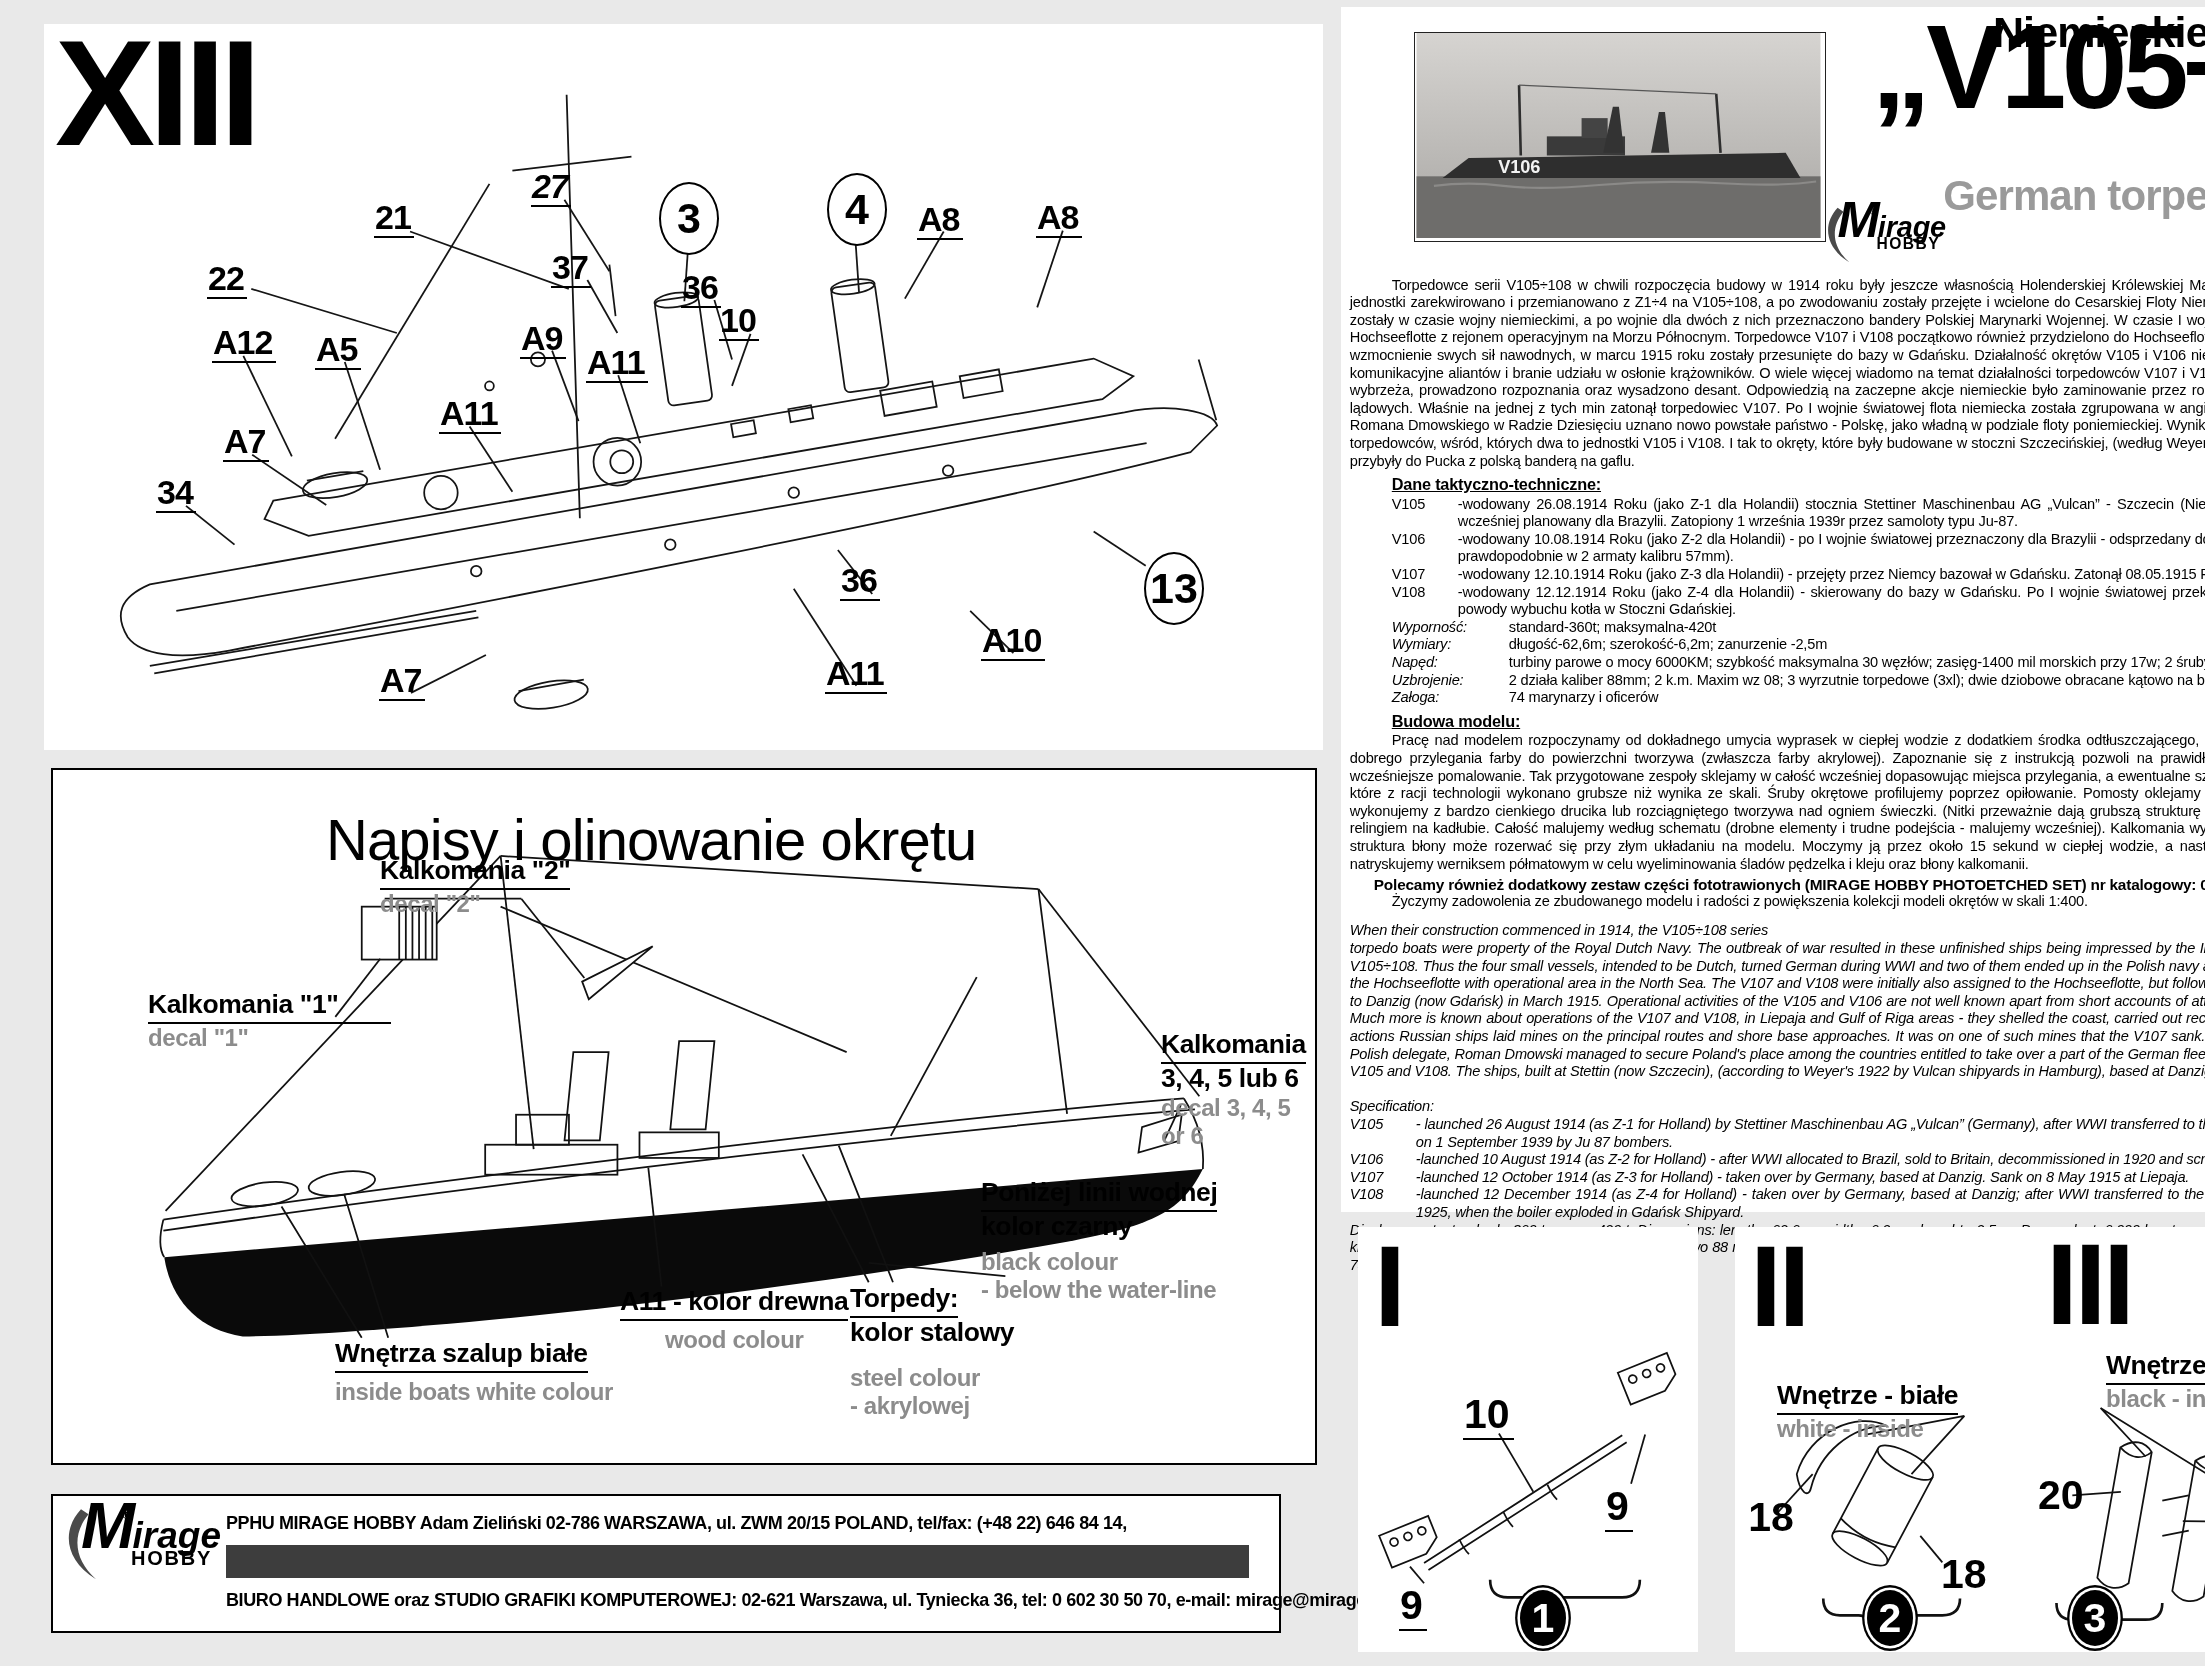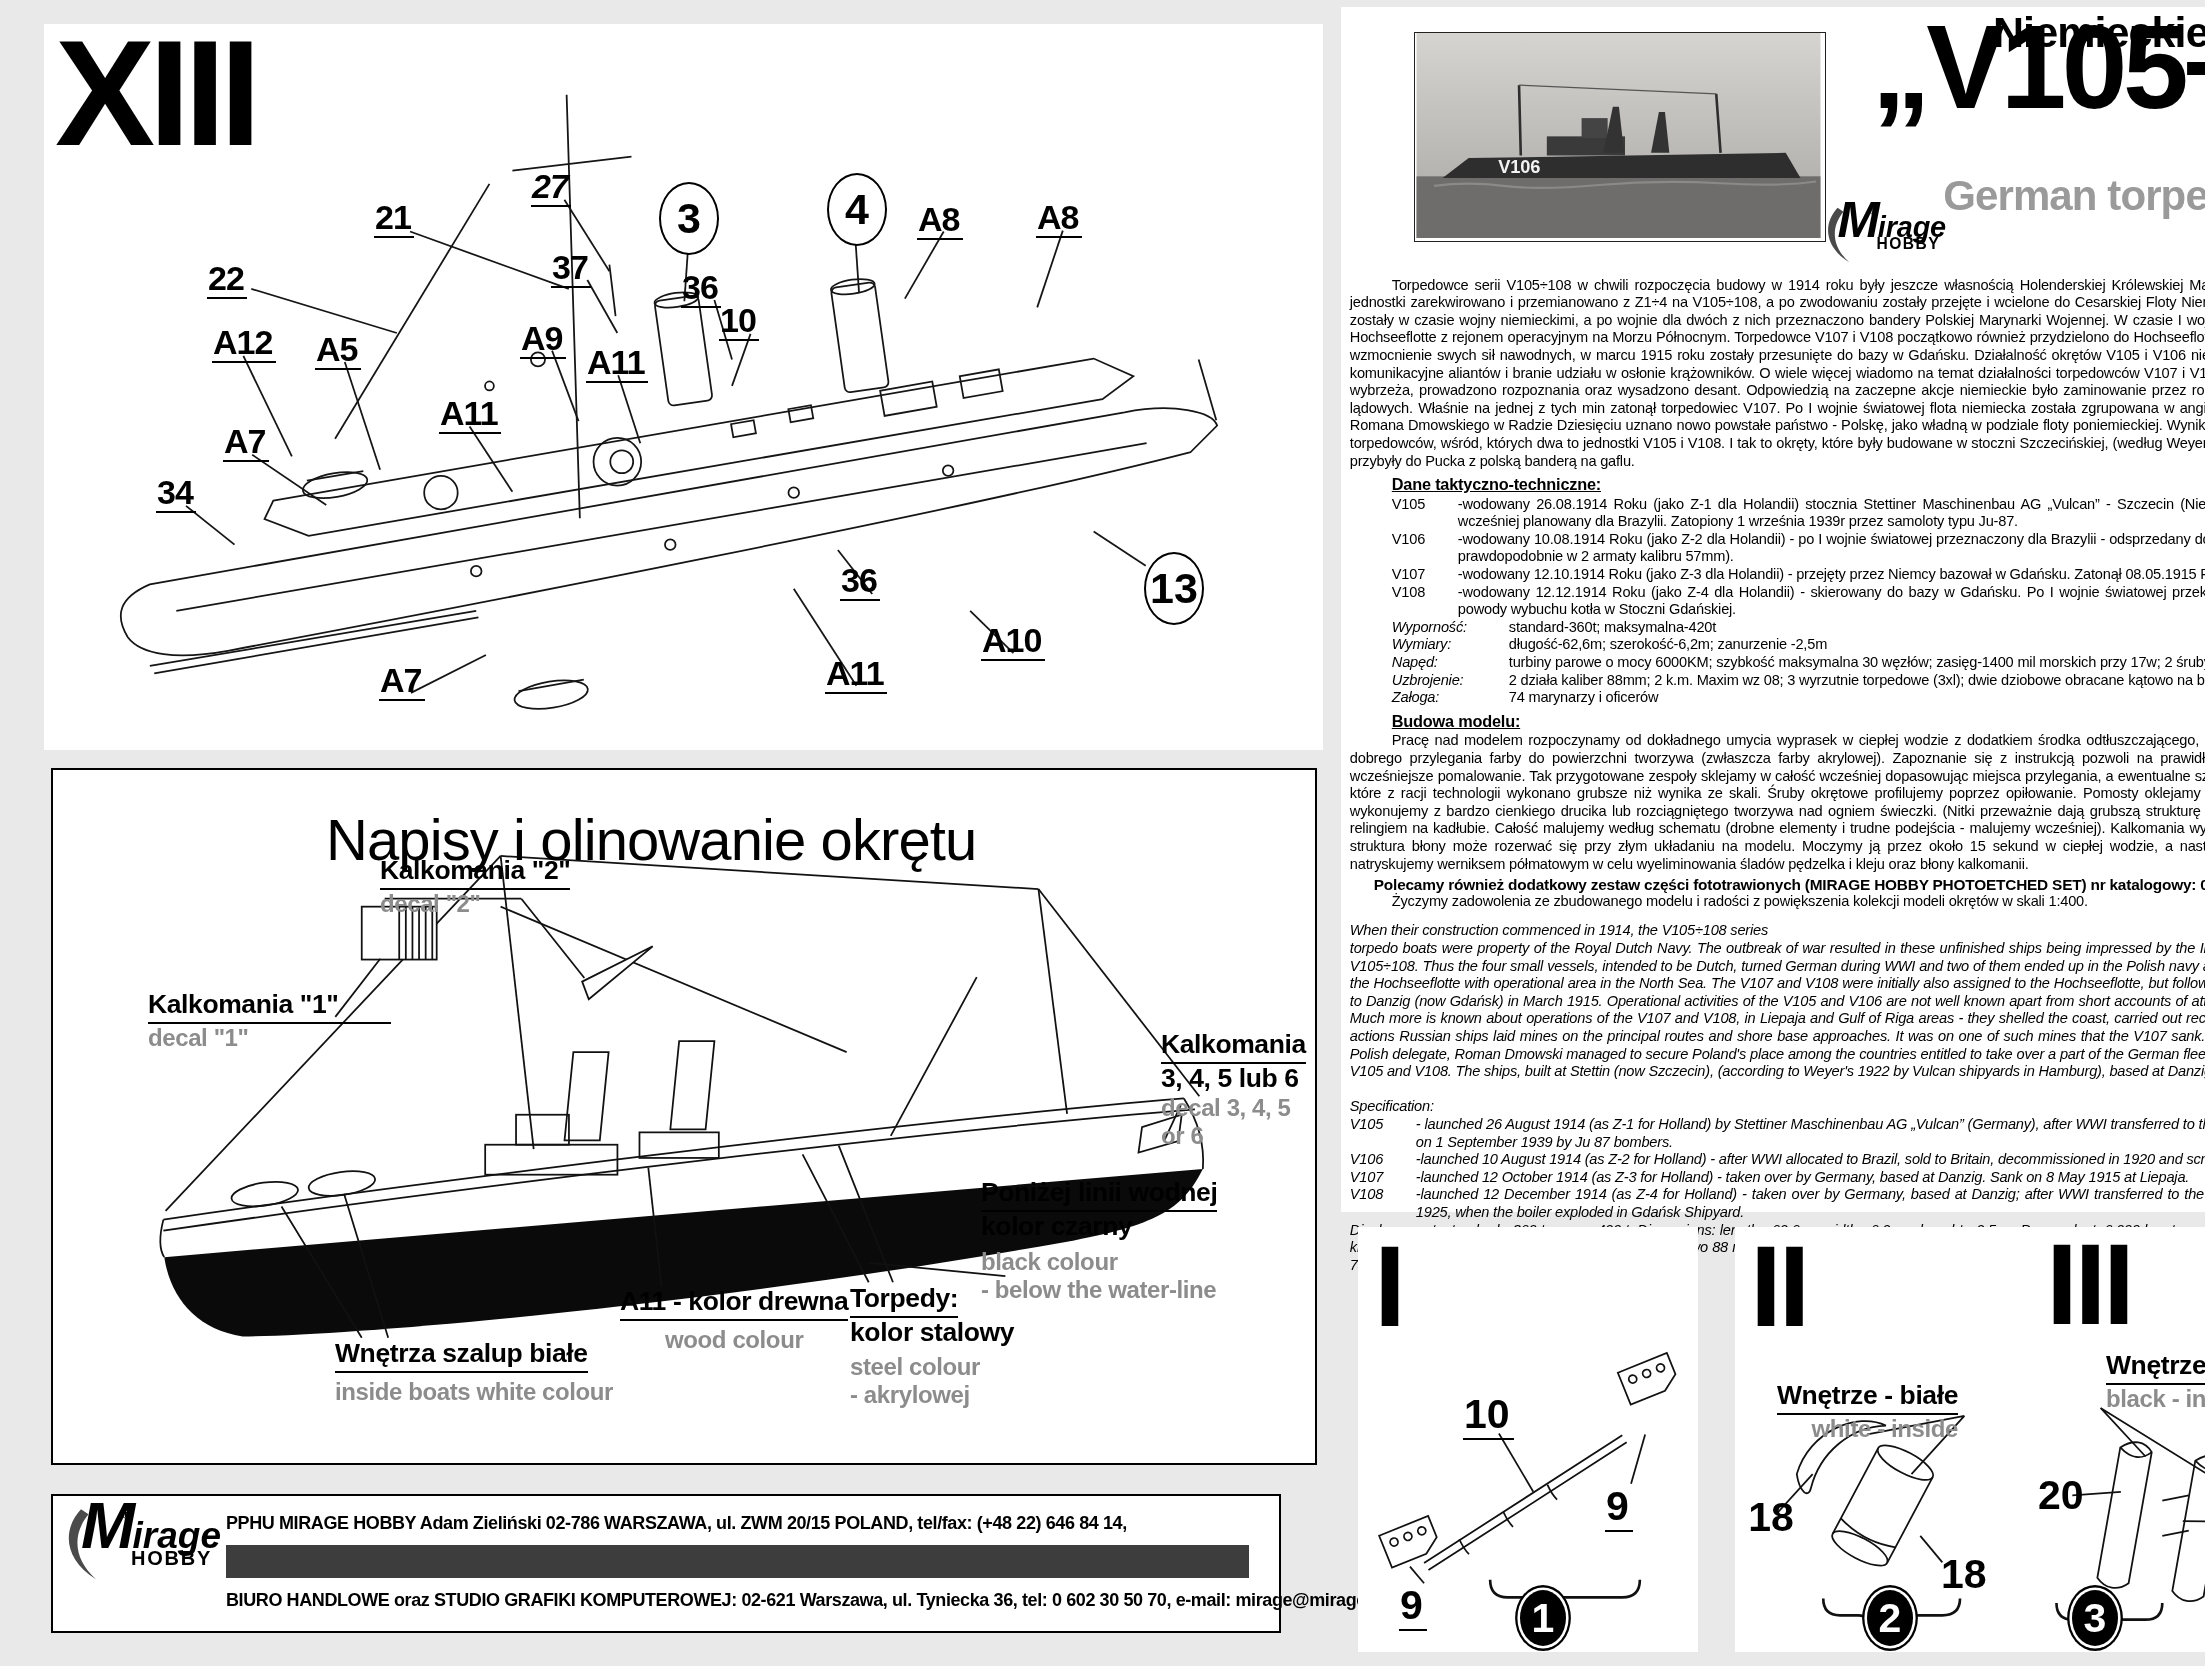--- a/index.html
+++ b/index.html
@@ -212,21 +212,21 @@
     </div>
 
     <div class="callout" style="left:567px;top:517px;text-align:center;">
       <span class="c-pl u">A11 - kolor drewna</span>
       <div class="c-en" style="margin-top:4.4px;">wood colour</div>
     </div>
 
     <div class="callout" style="left:797px;top:514px;">
       <span class="c-pl u">Torpedy:</span>
       <div class="c-pl">kolor stalowy</div>
-      <div class="c-en" style="margin-top:5px;">steel colour</div>
+      <div class="c-en" style="margin-top:16px;">steel colour</div>
       <div class="c-en">- akrylowej</div>
     </div>
 
     <div class="callout" style="left:282px;top:569px;">
       <span class="c-pl u">Wnętrza szalup białe</span>
       <div class="c-en" style="margin-top:4.4px;">inside boats white colour</div>
     </div>
   </section>
 
   <section class="panel" id="footer-box" style="left:51px;top:1494px;width:1226px;height:135px;border:2.2px solid #000;">
@@ -375,21 +375,21 @@
         <path d="M300,800 Q300,840 340,840 L395,840 Q420,840 420,878 Q420,840 445,840 L600,840 Q640,840 640,800" stroke-width="6"></path>
       </g>
     </svg>
     <div class="roman-big" style="left:16px;top:11.5px;font-size:115px;">I</div>
     <div class="pnum u" style="left:105px;top:167px;">10</div>
     <div class="pnum u" style="left:247px;top:259px;">9</div>
     <div class="pnum u" style="left:41px;top:358px;">9</div>
     <div class="step" style="left:162px;top:363px;">1</div>
   </section>
 
-  <section class="panel" id="panel-ii" style="left:1735px;top:1227px;width:312px;height:425px;text-align:right;">
+  <section class="panel" id="panel-ii" style="left:1735px;top:1227px;width:312px;height:425px;">
     <svg viewBox="0 0 612 963" width="270" height="425">
       <g stroke="#111" stroke-width="4" fill="none">
         <path d="M140,560 C168,462 278,418 342,450 C262,452 192,512 172,592 C166,616 146,600 140,560 Z"></path>
         <g transform="rotate(28 330 640)">
           <ellipse cx="330" cy="520" rx="70" ry="24"></ellipse>
           <path d="M260,520 L260,740 M400,520 L400,740"></path>
           <ellipse cx="330" cy="740" rx="70" ry="24"></ellipse>
           <path d="M260,700 Q330,724 400,700"></path>
         </g>
         <path d="M520,428 L300,470 M520,428 L400,560"></path>

